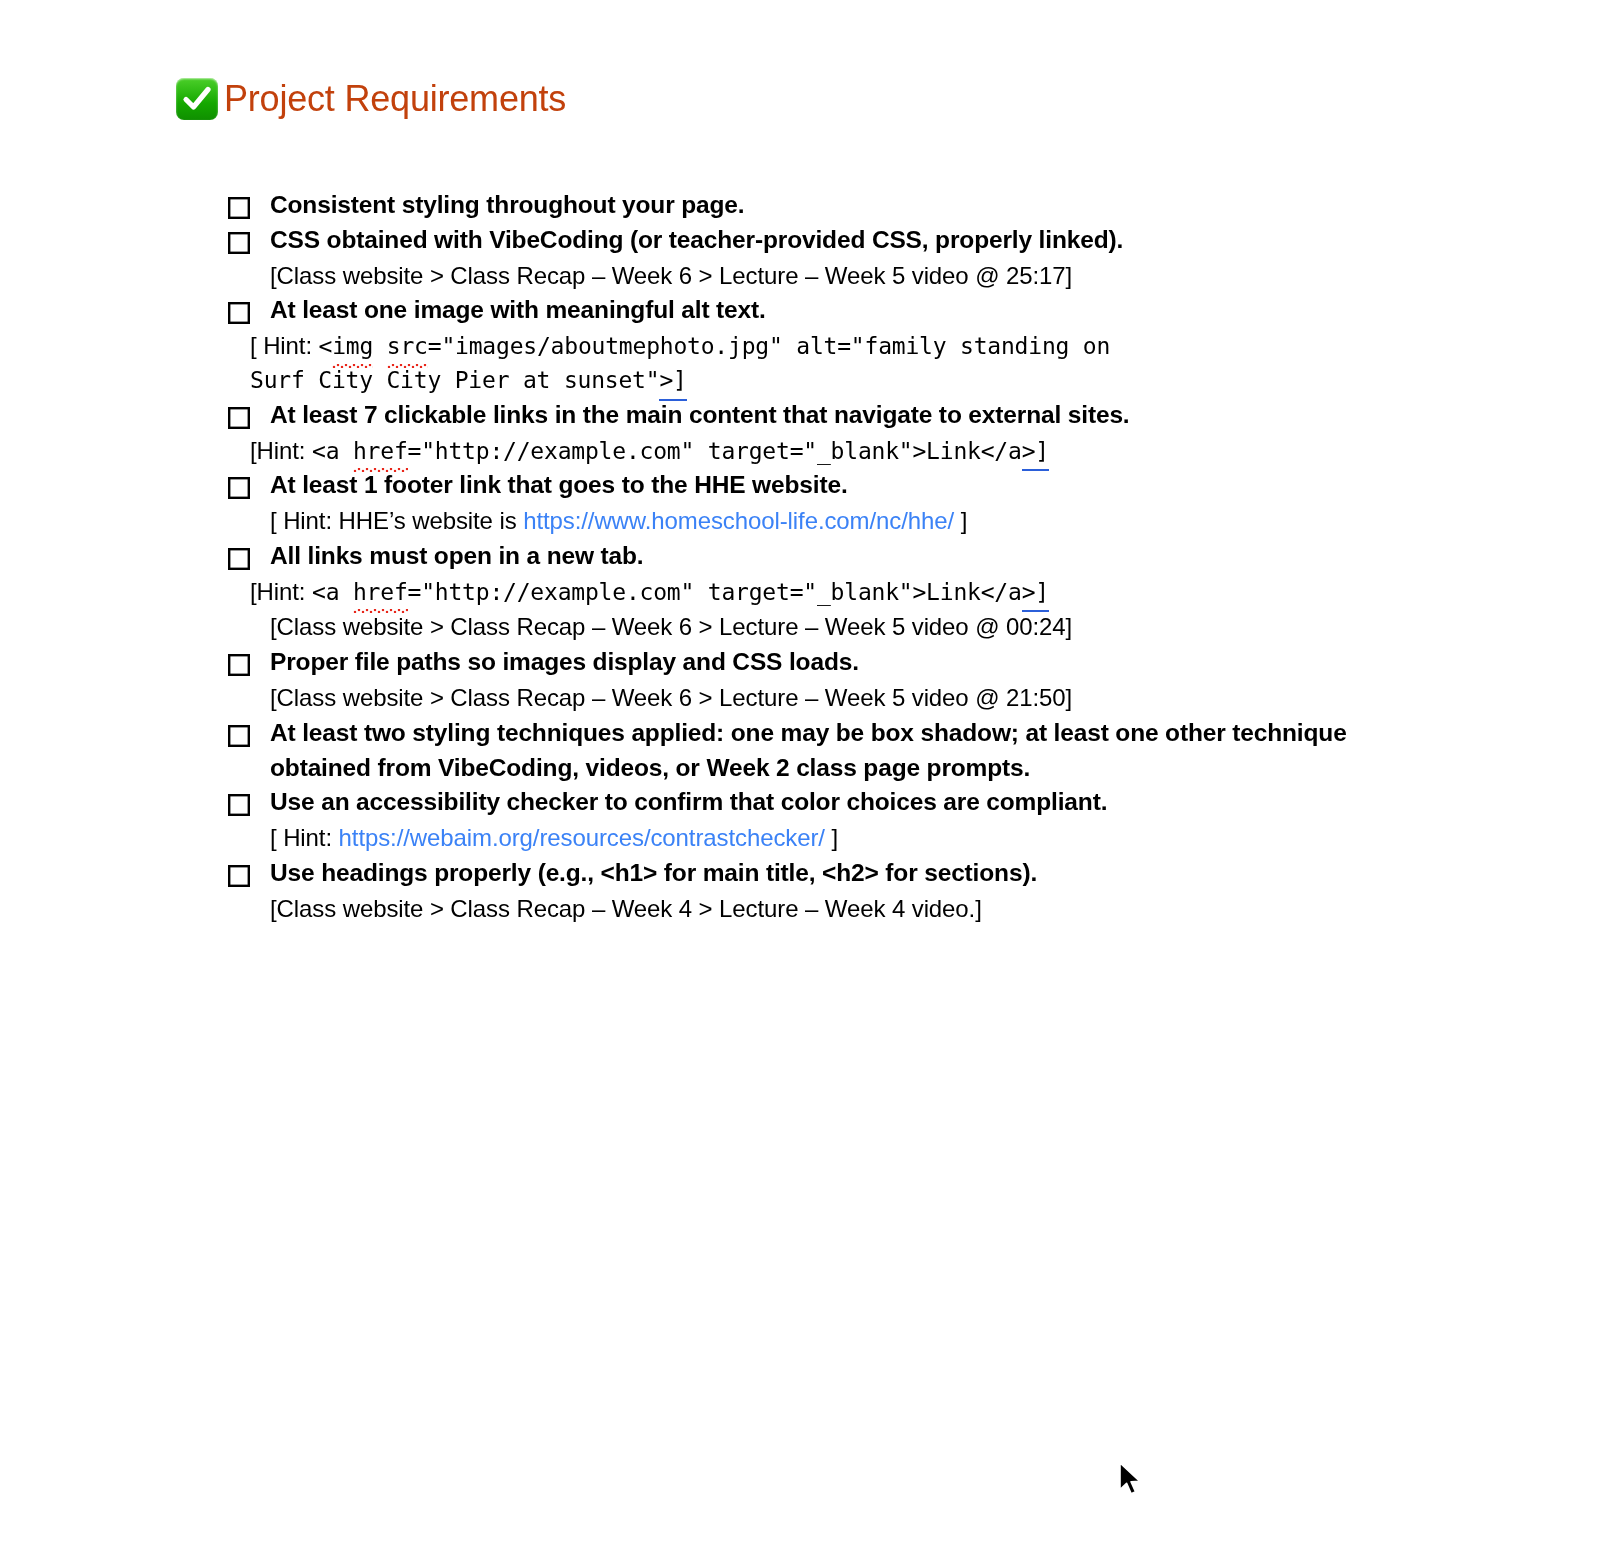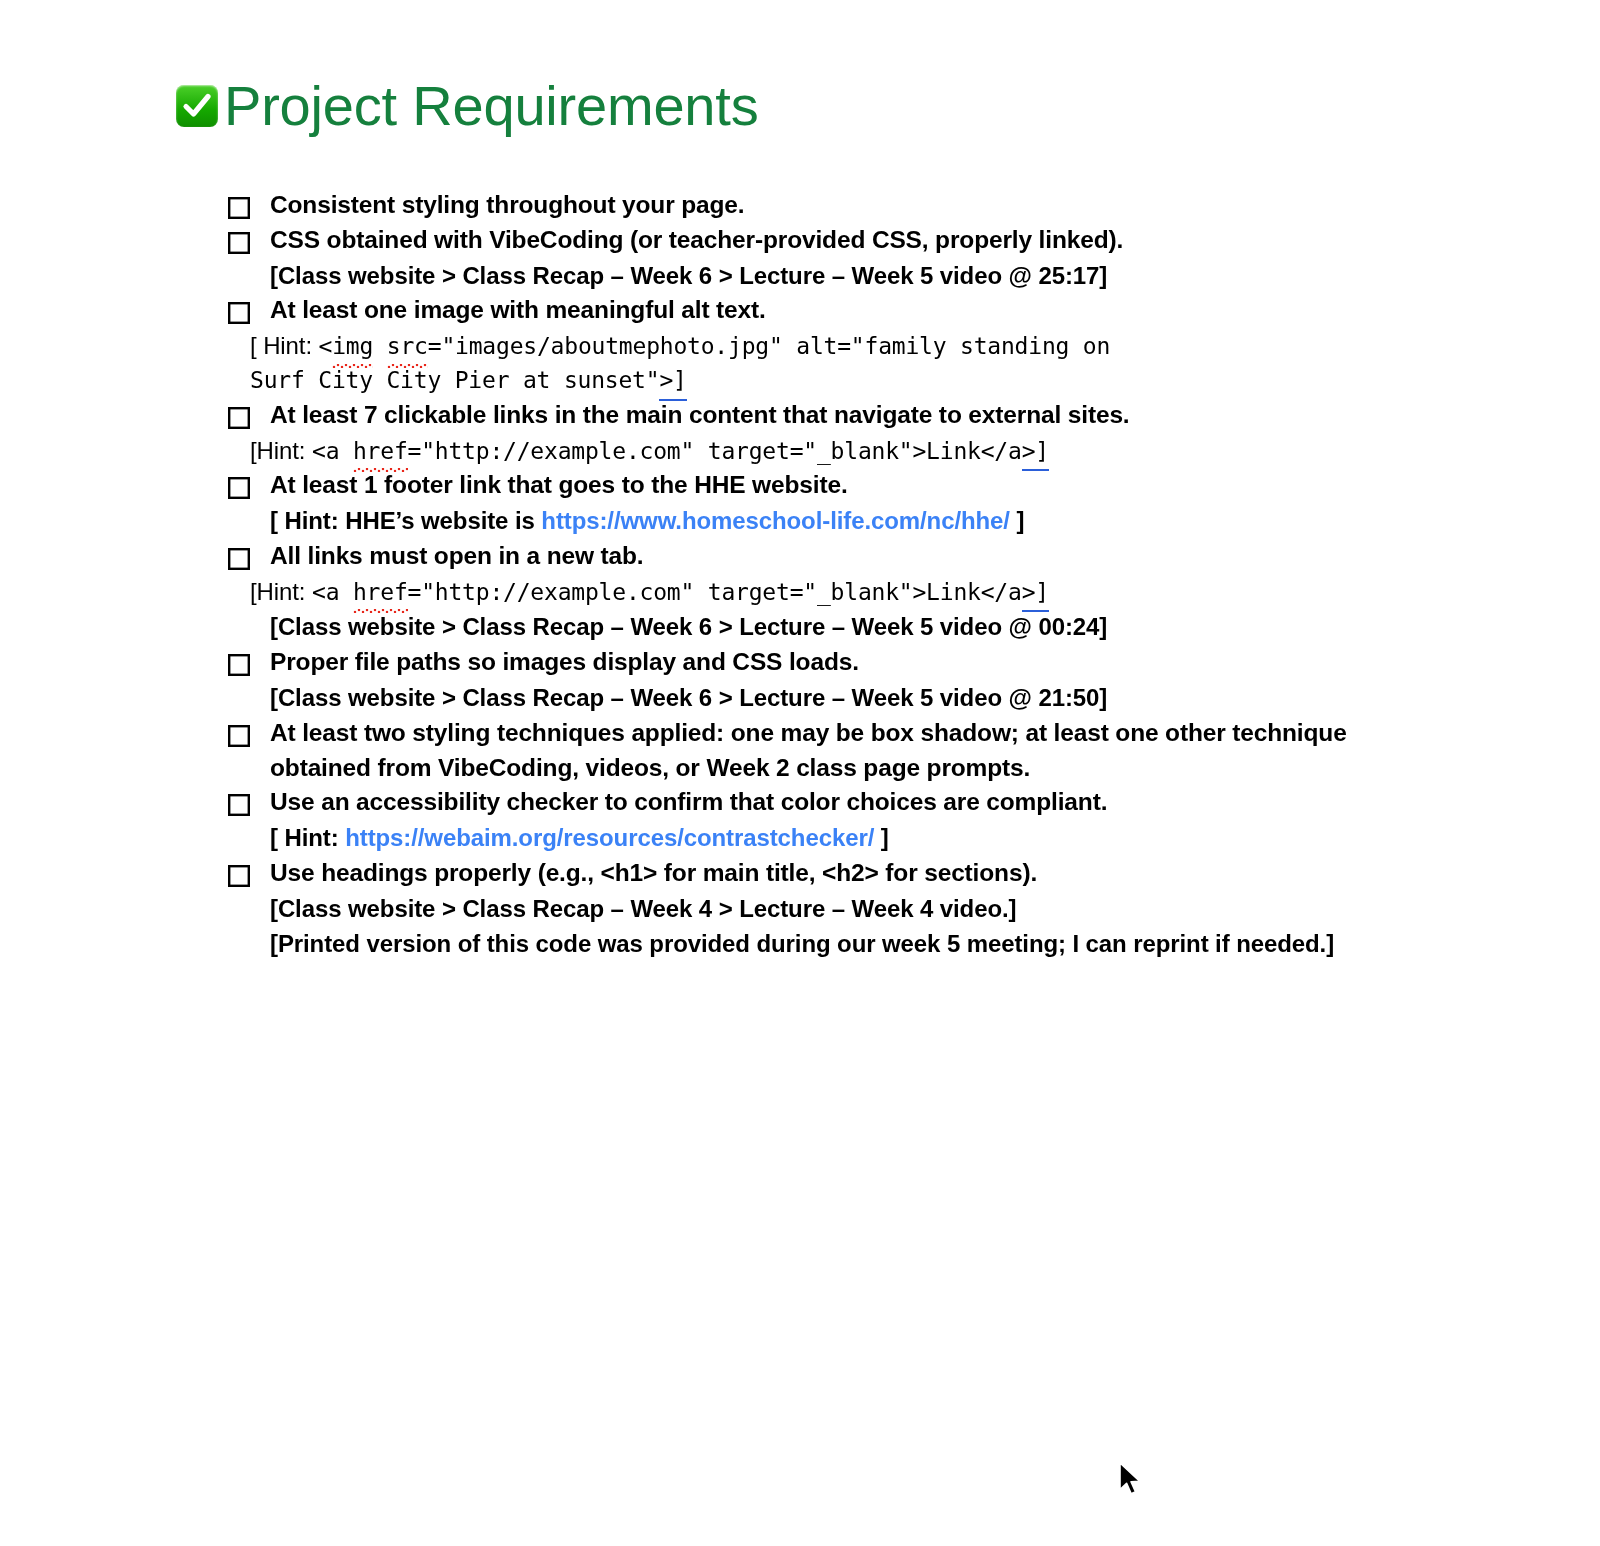--- a/index.html
+++ b/index.html
@@ -36,23 +36,23 @@
     width: 42px;
     height: 42px;
     position: relative;
     border-radius: 8px;
     background: linear-gradient(#4cd02a, #15a800 60%, #0f8f00);
     box-shadow: inset 0 1px 2px rgba(255,255,255,0.65);
     flex: 0 0 auto;
   }
   .title-emoji svg { position: absolute; left: 0; top: 0; }
   .title-text {
-    font-size: 56px;
+    font-size: 36px;
     font-weight: 400;
-    color: #15803d;
+    color: #c2410c;
     letter-spacing: -0.2px;
     line-height: 1;
     white-space: nowrap;
   }
 
   
   .checklist {
     position: absolute;
     left: 228px;
     top: 188px;
@@ -80,21 +80,21 @@
     line-height: 1.42;
     color: #000;
     letter-spacing: -0.15px;
     flex: 1 1 auto;
     padding-top: 0px;
   }
 
   .sub {
     margin-left: 42px;
     font-size: 24px;
-    font-weight: 700;
+    font-weight: 400;
     line-height: 1.45;
     color: #000;
     letter-spacing: -0.1px;
     padding-top: 1px;
   }
   .sub.tight { margin-top: -1px; }
 
   .code {
     margin-left: 22px;
     font-family: "DejaVu Sans Mono", "Liberation Mono", monospace;
@@ -297,21 +297,20 @@
     <div class="item">
       <div class="item-main">
         <span class="checkbox">
           <svg width="22" height="22" viewBox="0 0 22 22">
               <rect x="1.2" y="1.2" width="19.6" height="19.6" fill="none" stroke="#000" stroke-width="2.4"></rect>
             </svg>
         </span>
         <span class="item-text">Use headings properly (e.g., &lt;h1&gt; for main title, &lt;h2&gt; for sections).</span>
       </div>
       <div class="sub">[Class website &gt; Class Recap – Week 4 &gt; Lecture – Week 4 video.]</div>
-      <div class="sub tight">[Printed version of this code was provided during our week 5 meeting; I can reprint if needed.]</div>
     </div>
 
   </div>
 
   <div class="cursor">
     <svg width="26" height="38" viewBox="0 0 26 38">
       <path d="M2 1 L2 27.5 L8.6 21.4 L13.2 31.8 L17.6 29.8 L13.1 19.8 L21.6 19.2 Z" fill="#000000" stroke="#ffffff" stroke-width="1.6" stroke-linejoin="round"></path>
     </svg>
   </div>
 

